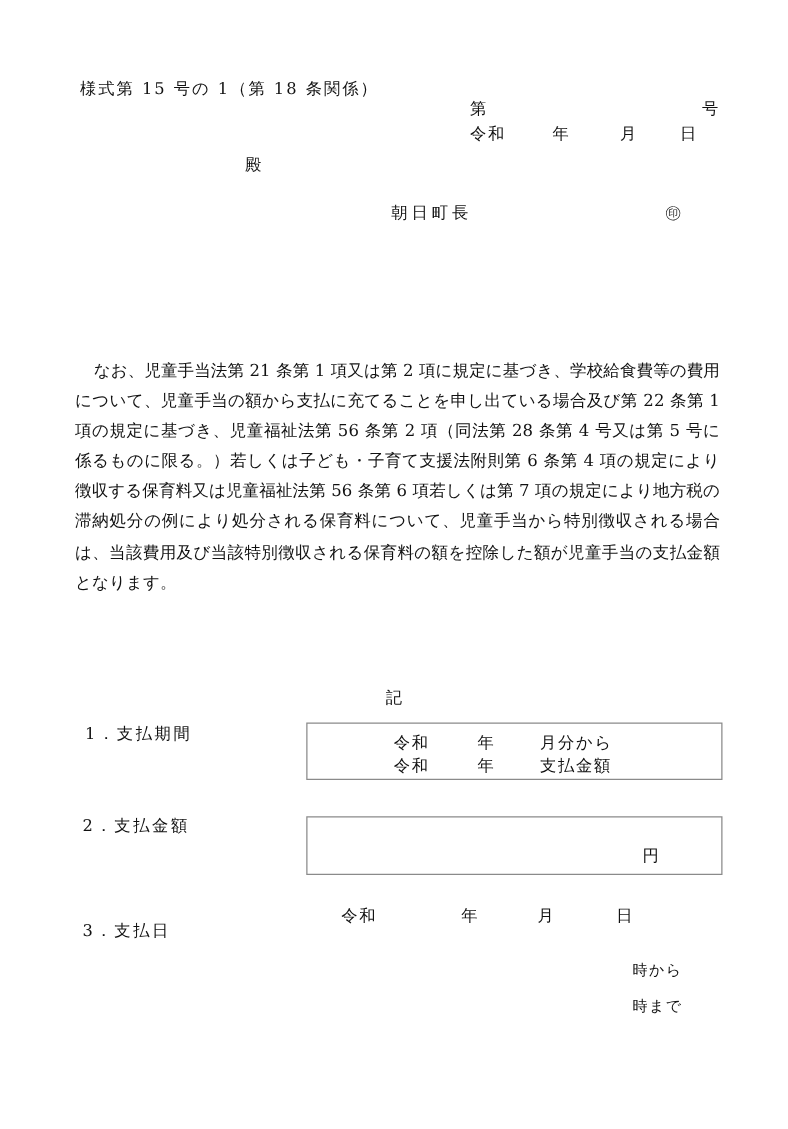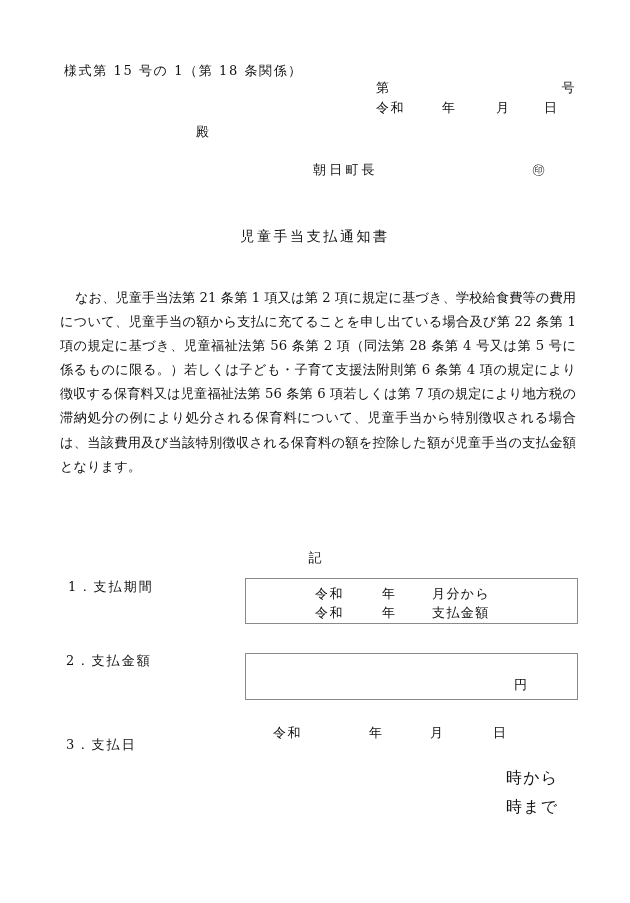--- a/index.html
+++ b/index.html
@@ -179,21 +179,21 @@
   }
   .paydate-row .pd-era   { position: absolute; left: 28px;  letter-spacing: 1.4px; }
   .paydate-row .pd-year  { position: absolute; left: 124px; letter-spacing: 1.4px; }
   .paydate-row .pd-month { position: absolute; left: 185px; letter-spacing: 1.4px; }
   .paydate-row .pd-day   { position: absolute; left: 248px; letter-spacing: 1.4px; }
 
   
   .time-line {
     position: absolute;
     left: 506px;
-    font-size: 16px;
+    font-size: 12px;
     letter-spacing: 1.2px;
     white-space: nowrap;
   }
   .time-from { top: 768px; }
   .time-to   { top: 797px; }
 </style>
 </head>
 <body>
 
 <div class="page">
@@ -211,21 +211,20 @@
       <span class="d-month">月</span>
       <span class="d-day">日</span>
     </div>
   </div>
 
   <div class="addressee">殿</div>
 
   <div class="issuer">朝日町長</div>
   <div class="seal">㊞</div>
 
-  <div class="doc-title">児童手当支払通知書</div>
 
   <div class="body-block">
     <p class="body-para">なお、児童手当法第 21 条第 1 項又は第 2 項に規定に基づき、学校給食費等の費用について、児童手当の額から支払に充てることを申し出ている場合及び第 22 条第 1 項の規定に基づき、児童福祉法第 56 条第 2 項（同法第 28 条第 4 号又は第 5 号に係るものに限る。）若しくは子ども・子育て支援法附則第 6 条第 4 項の規定により徴収する保育料又は児童福祉法第 56 条第 6 項若しくは第 7 項の規定により地方税の滞納処分の例により処分される保育料について、児童手当から特別徴収される場合は、当該費用及び当該特別徴収される保育料の額を控除した額が児童手当の支払金額となります。</p>
   </div>
 
   <div class="ki-mark">記</div>
 
   <div class="item-label item-1-label">1．支払期間</div>
   <div class="period-box">
     <div class="period-row r1">

